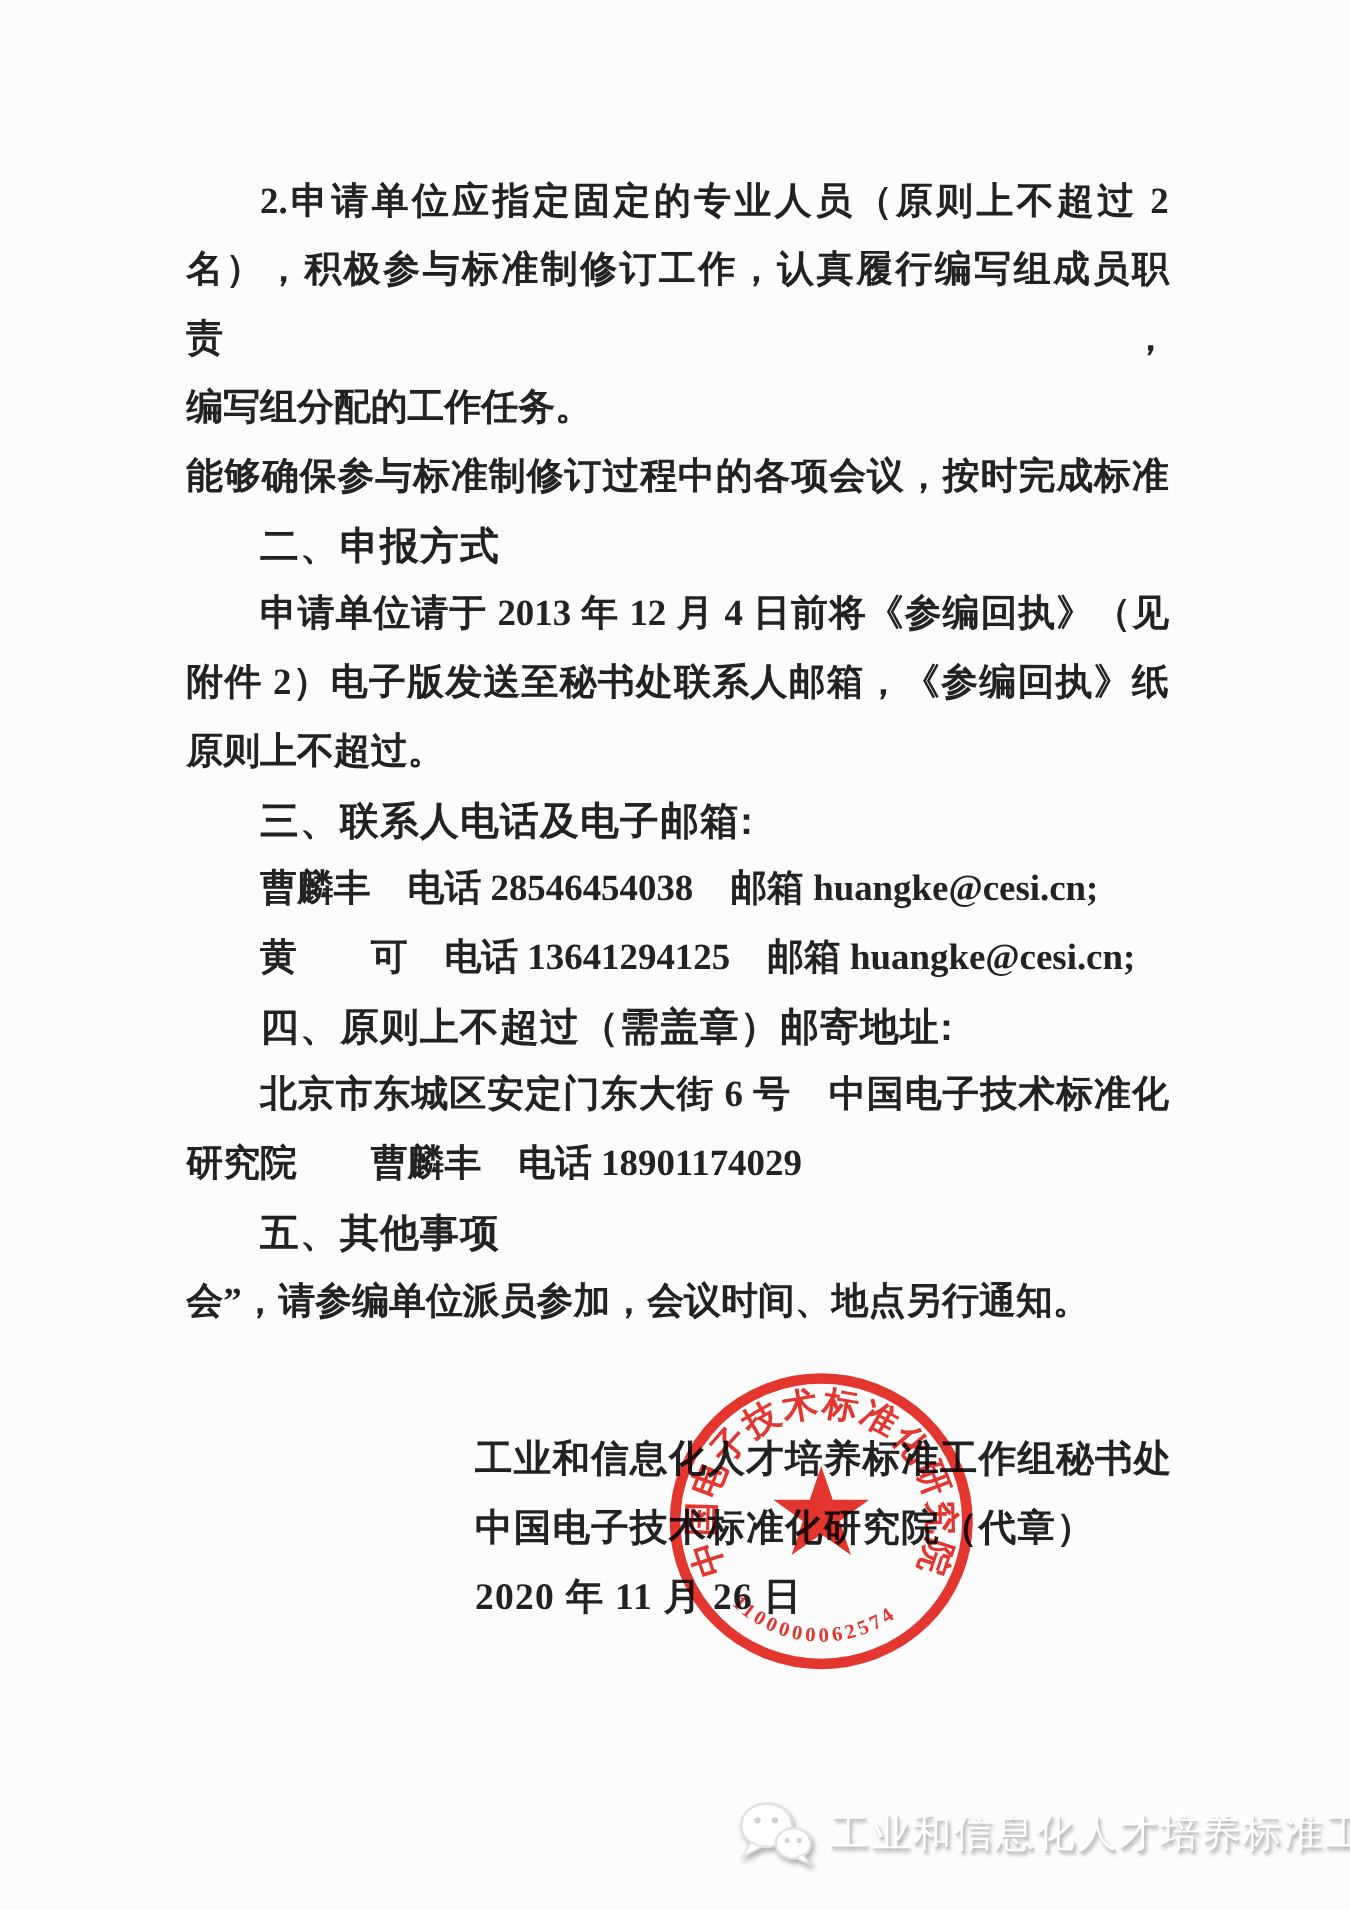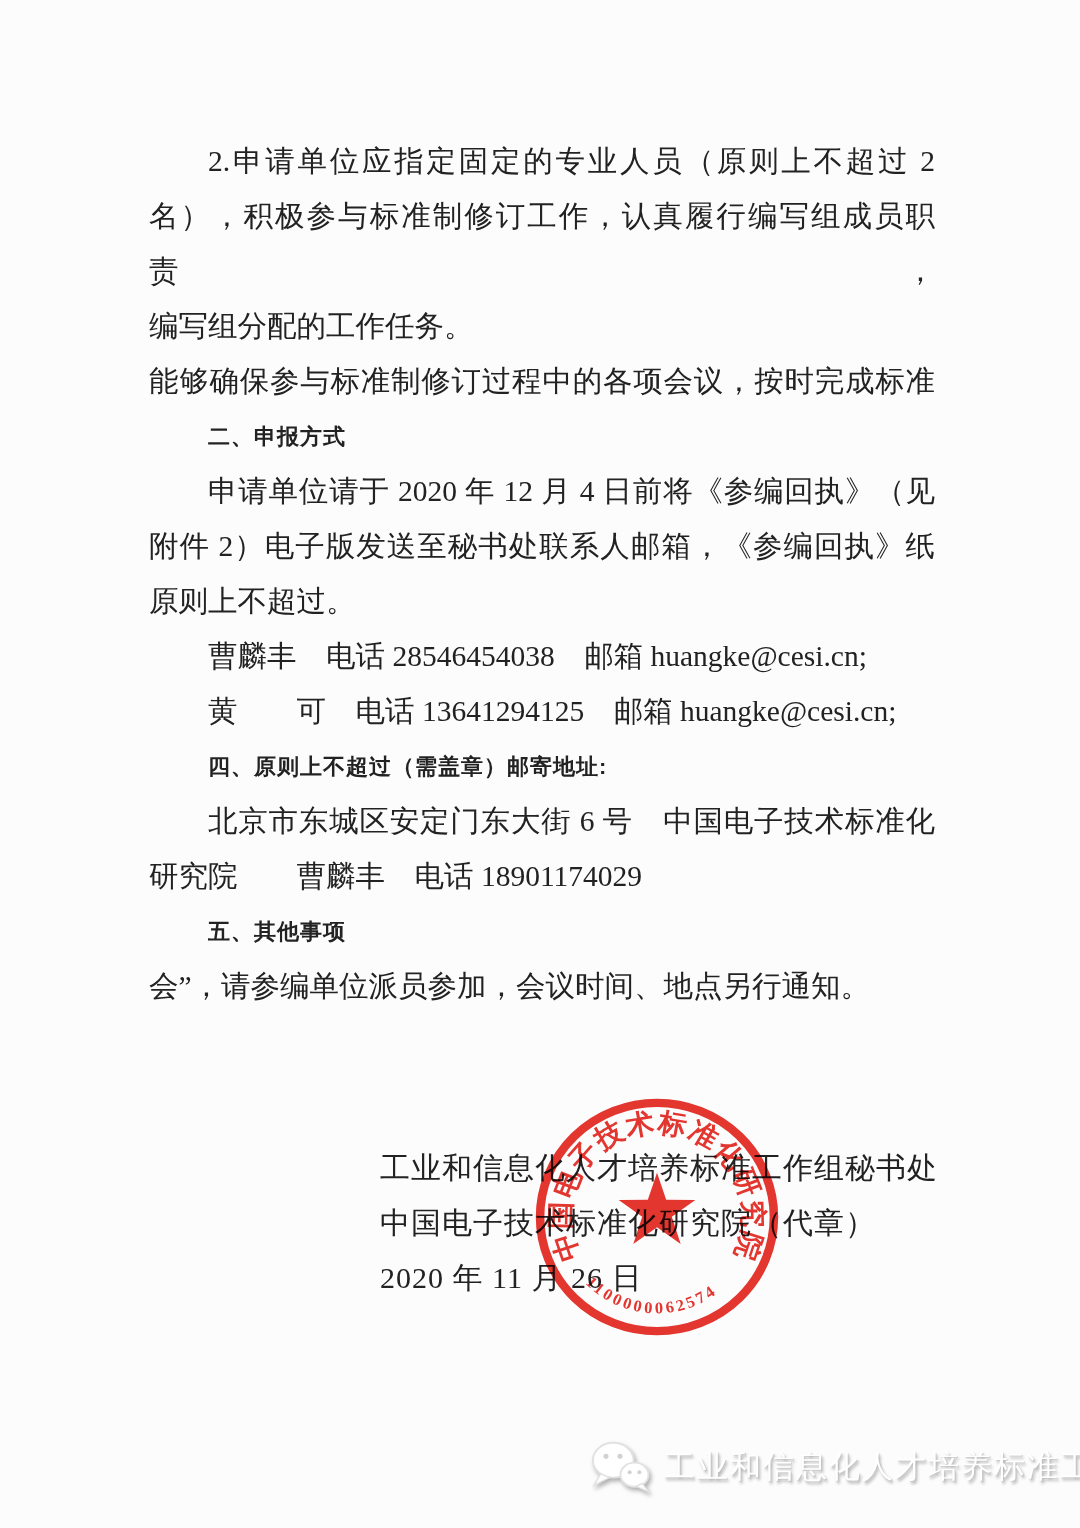--- a/index.html
+++ b/index.html
@@ -14,27 +14,27 @@
   }
   
   .content {
     position: absolute;
     left: 149px;
     top: 134px;
     width: 786px;
     font-size: 29.5px;
     line-height: 55px;
   }
-  .line { text-align: left; }
+  .line { text-align: left; font-weight: bold; }
   .j { text-align: justify; text-align-last: justify; }
   .indent { text-indent: 59px; }
   .heading {
     font-family: "Liberation Sans", "DejaVu Sans", sans-serif;
     font-weight: 700;
-    font-size: 22px;
+    font-size: 31px;
     letter-spacing: 1px;
   }
   
   .signature {
     position: absolute;
     left: 380px;
     top: 1140px;
     width: 580px;
     text-align: center;
     font-size: 30px;
@@ -83,25 +83,26 @@
 
     <div>
       <div class="line j indent">2.申请单位应指定固定的专业人员（原则上不超过 2</div>
       <div class="line j">名），积极参与标准制修订工作，认真履行编写组成员职责，</div>
       <div class="line">编写组分配的工作任务。</div>
       <div class="line j">能够确保参与标准制修订过程中的各项会议，按时完成标准</div>
     </div>
 
     <div class="line heading indent">二、申报方式</div>
     <div>
-      <div class="line j indent">申请单位请于 2020 年 12 月 4 日前将《参编回执》（见</div>
+      <div class="line j indent">申请单位请于 2013 年 12 月 4 日前将《参编回执》（见</div>
       <div class="line j">附件 2）电子版发送至秘书处联系人邮箱，《参编回执》纸</div>
       <div class="line">原则上不超过。</div>
     </div>
 
+    <div class="line heading indent">三、联系人电话及电子邮箱:</div>
     <div class="line indent">曹麟丰　电话 28546454038　邮箱 huangke@cesi.cn;</div>
     <div class="line indent">黄　　可　电话 13641294125　邮箱 huangke@cesi.cn;</div>
 
     <div class="line heading indent">四、原则上不超过（需盖章）邮寄地址:</div>
     <div>
       <div class="line j indent">北京市东城区安定门东大街 6 号　中国电子技术标准化</div>
       <div class="line">研究院　　曹麟丰　电话 18901174029</div>
     </div>
 
     <div class="line heading indent">五、其他事项</div>

